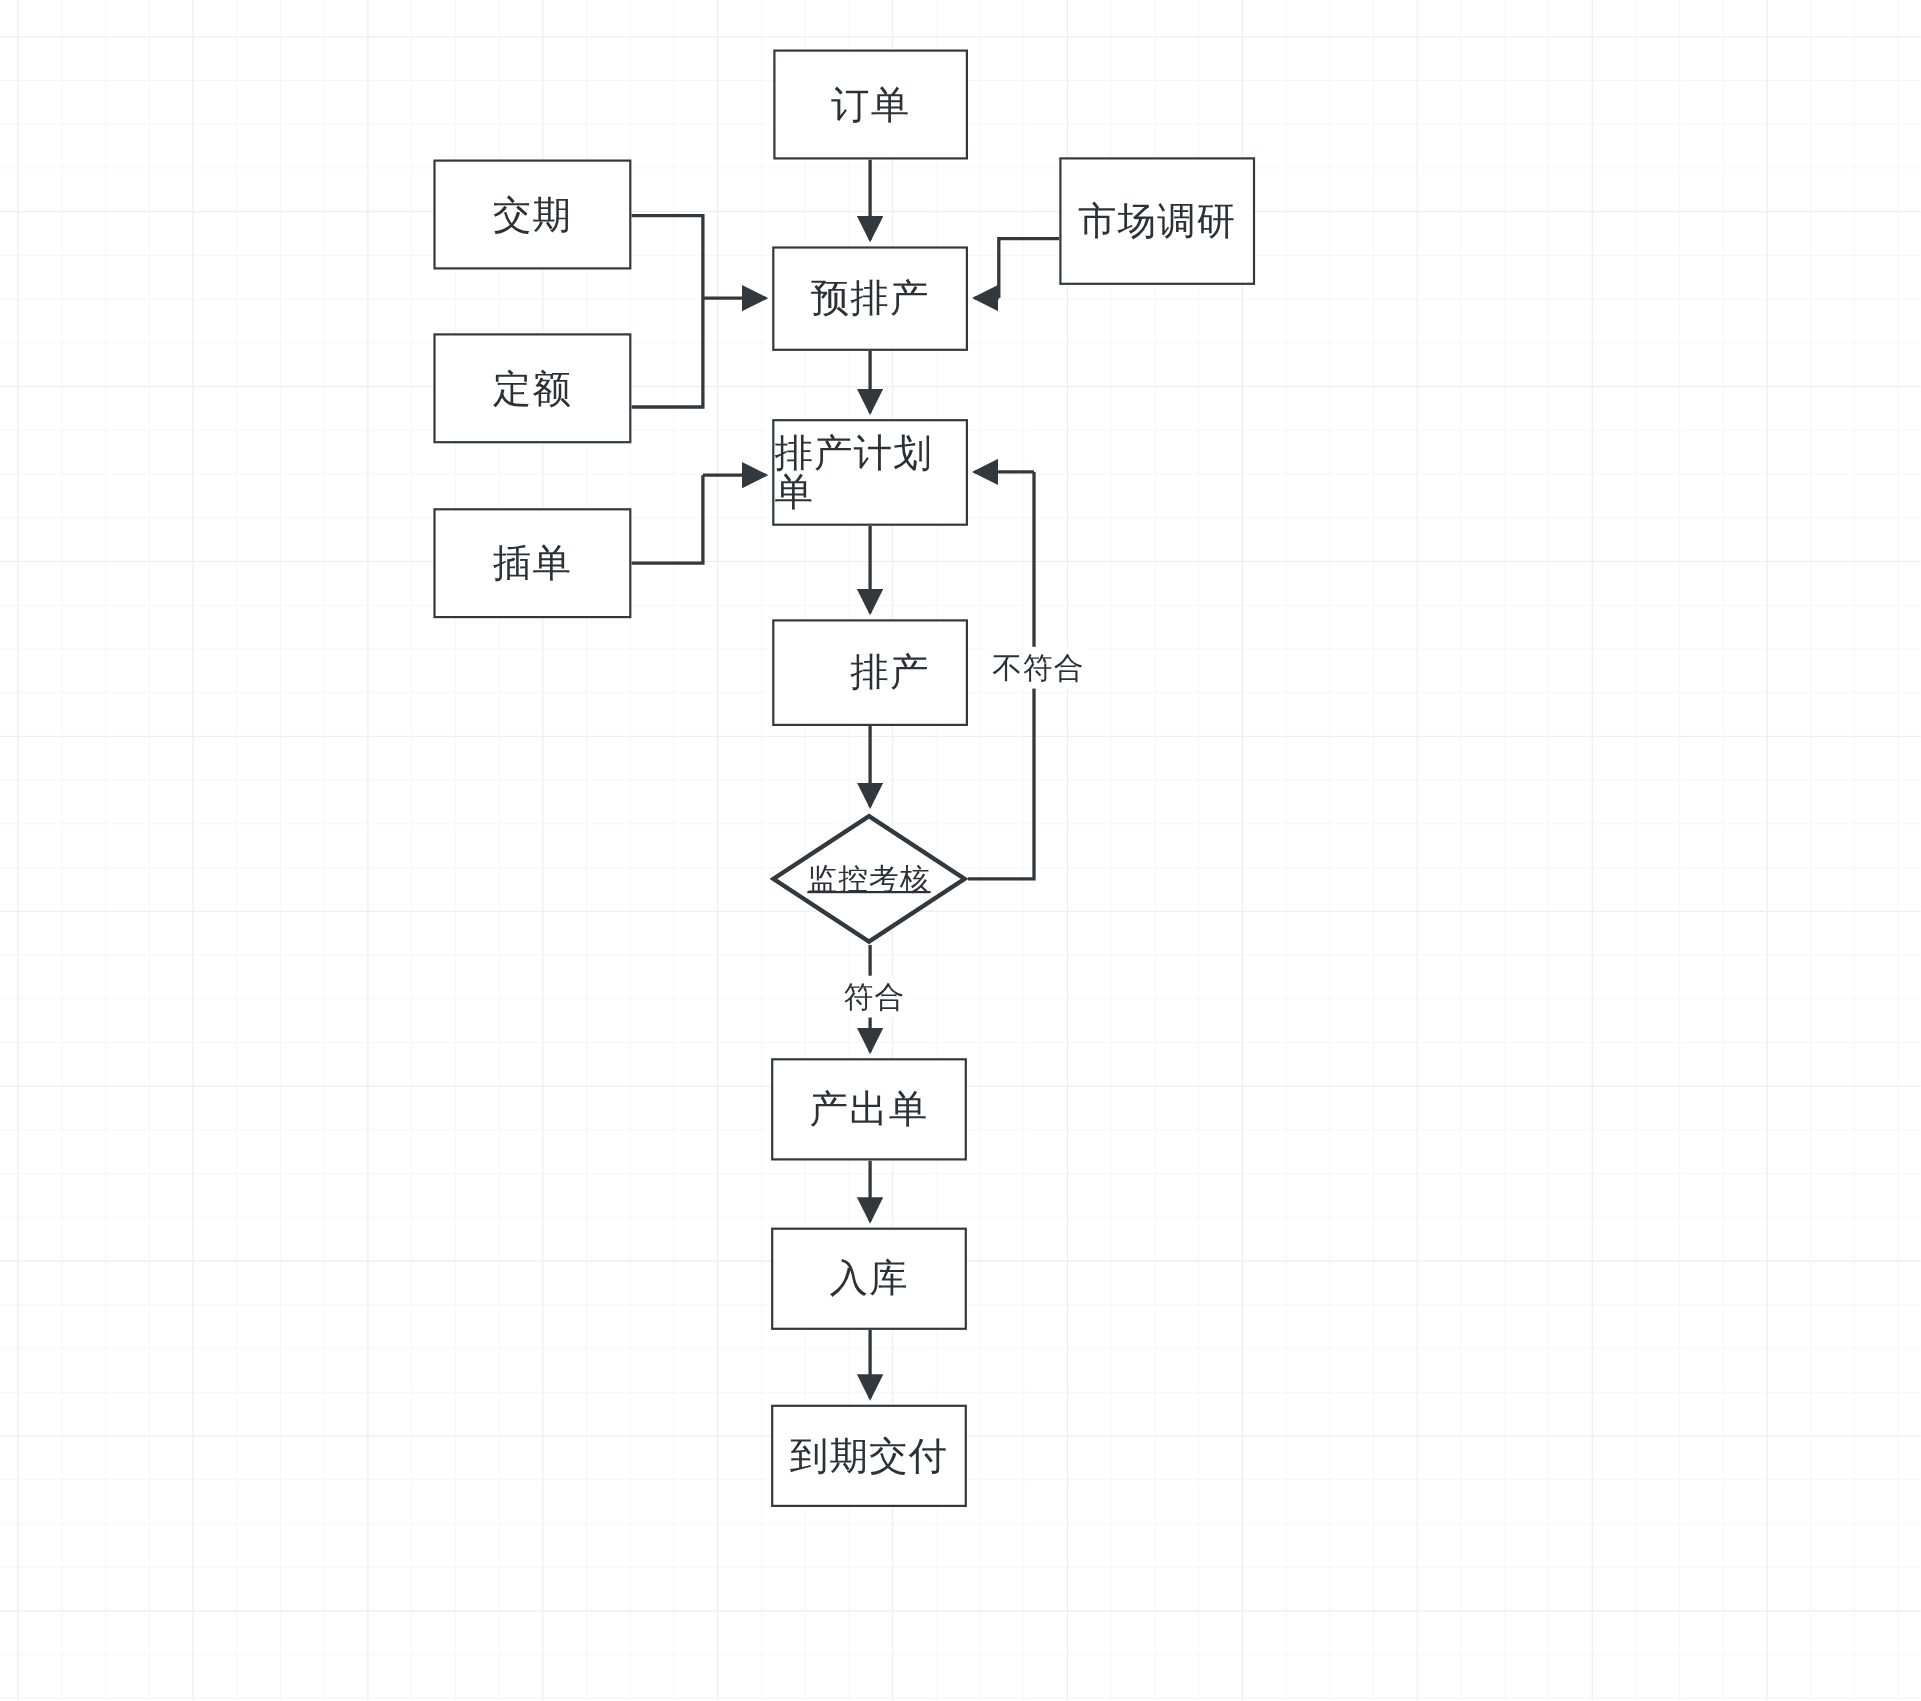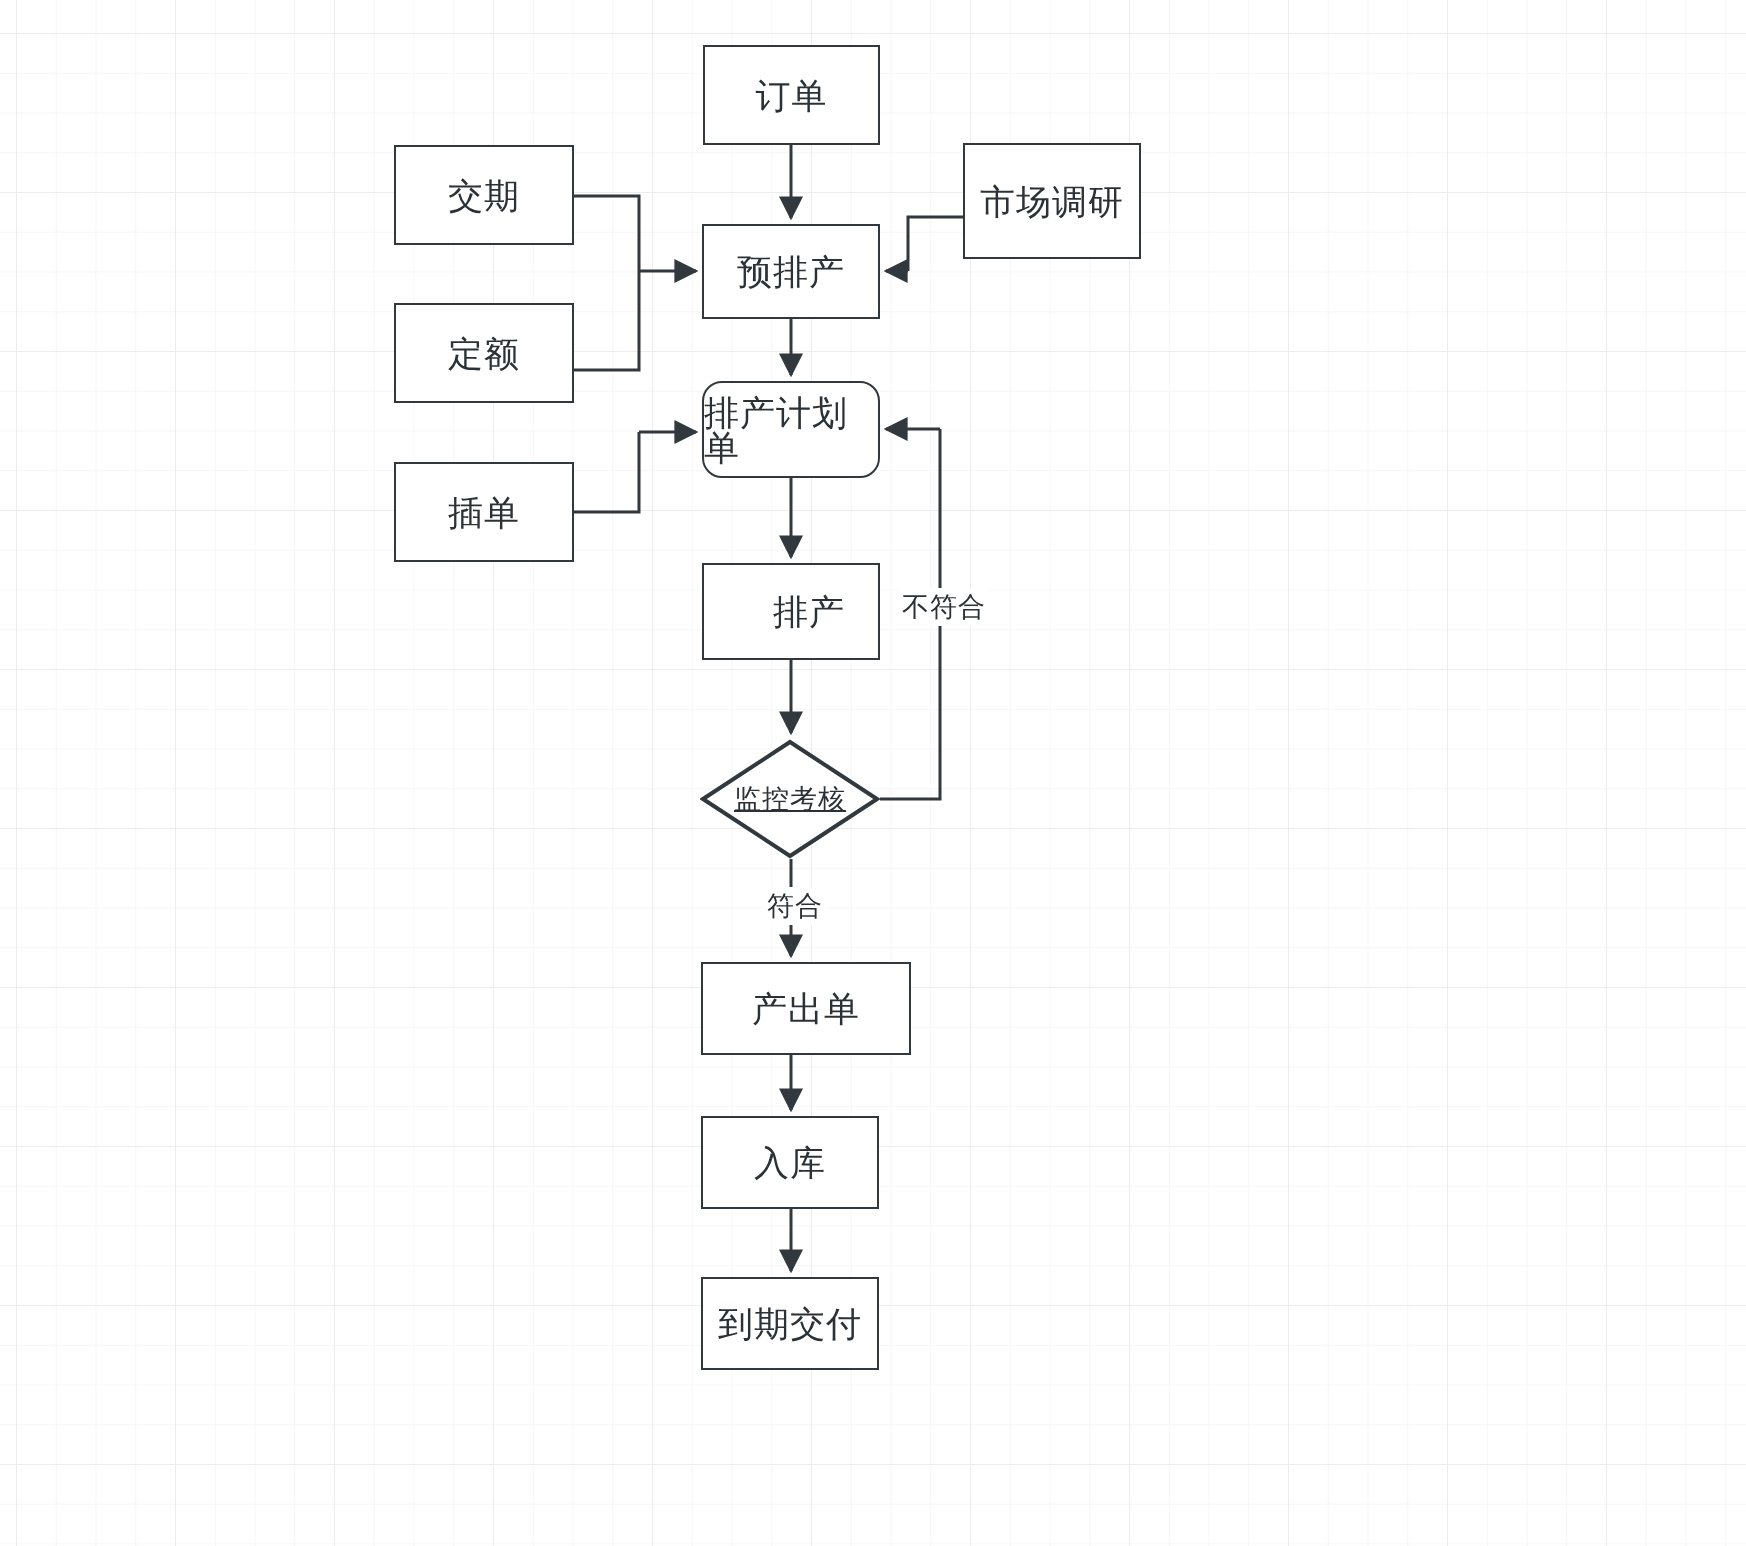--- a/index.html
+++ b/index.html
@@ -139,40 +139,40 @@
   </div>
 
   <div class="node" style="left:702px; top:224px; width:178px; height:95px;">
     <span>预排产</span>
   </div>
 
   <div class="node" style="left:394px; top:303px; width:180px; height:100px;">
     <span>定额</span>
   </div>
 
-  <div class="node" style="left:702px; top:381px; width:178px; height:97px;border-radius:20px;">
+  <div class="node" style="left:702px; top:381px; width:178px; height:97px;">
     <span>排产计划单</span>
   </div>
 
   <div class="node" style="left:394px; top:462px; width:180px; height:100px;">
     <span>插单</span>
   </div>
 
   <div class="node" style="left:702px; top:563px; width:178px; height:97px;padding-left:36px;">
     <span>排产</span>
   </div>
 
   <div class="diamond-wrap" style="left:700px; top:739px; width:180px; height:120px;">
     <svg width="180" height="120" viewBox="0 0 180 120">
       <polygon points="90,3 177,60 90,117 3,60" fill="#ffffff" stroke="#31393f" stroke-width="4"></polygon>
     </svg>
     <div class="diamond-label">监控考核</div>
   </div>
 
-  <div class="node" style="left:701px; top:962px; width:210px; height:93px;">
+  <div class="node" style="left:701px; top:962px; width:178px; height:93px;">
     <span>产出单</span>
   </div>
 
   <div class="node" style="left:701px; top:1116px; width:178px; height:93px;">
     <span>入库</span>
   </div>
 
   <div class="node" style="left:701px; top:1277px; width:178px; height:93px;">
     <span>到期交付</span>
   </div>

